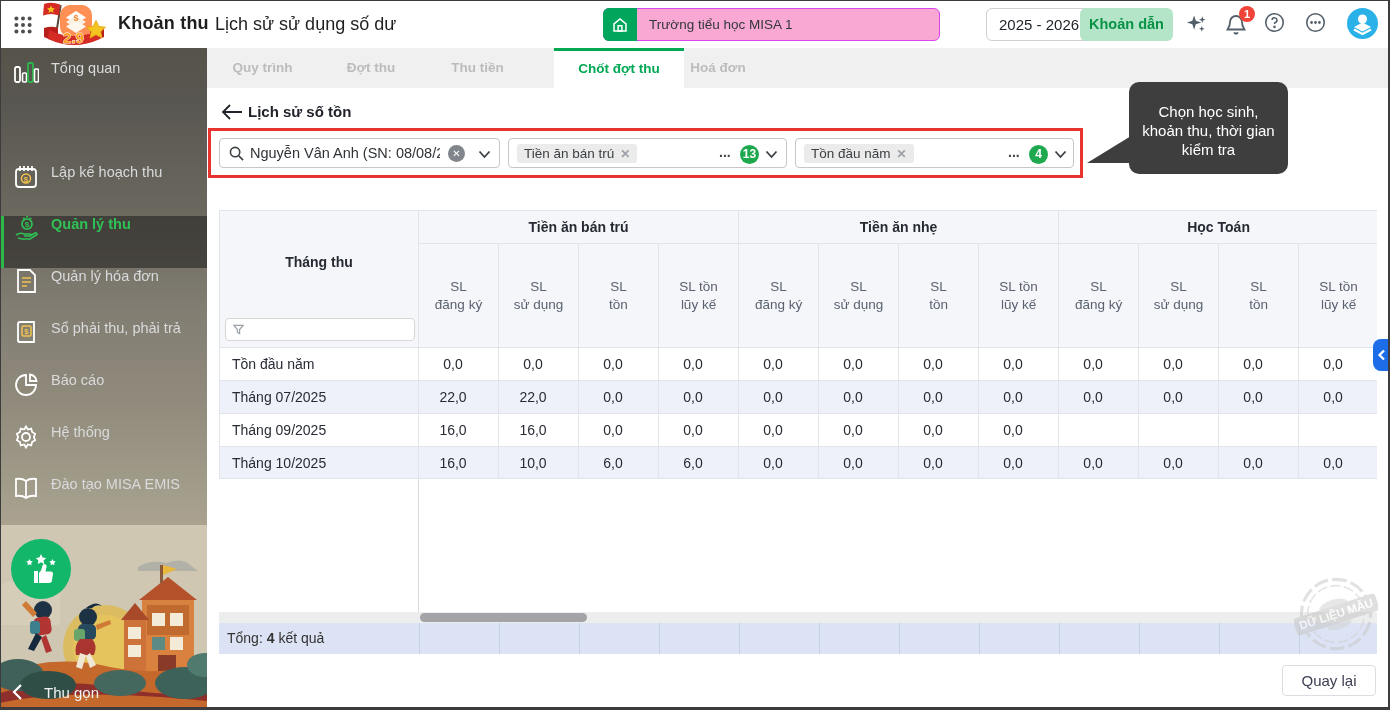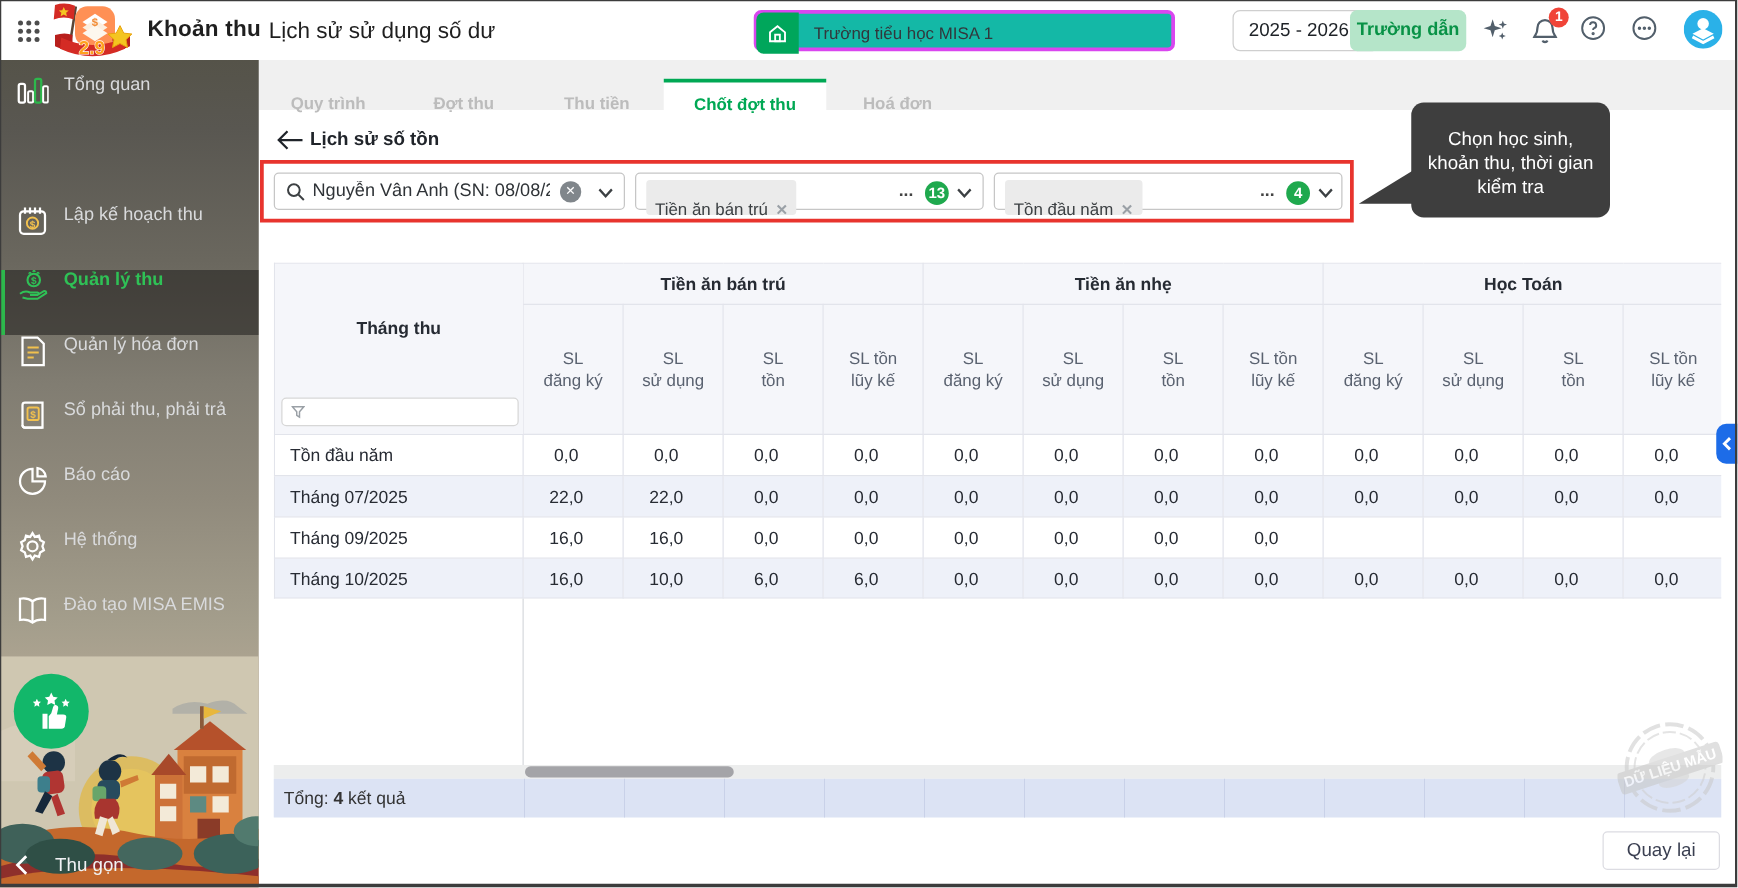--- a/index.html
+++ b/index.html
@@ -6,47 +6,47 @@
 html,body { width:1390px; height:710px; overflow:hidden; }
 body { font-family:"Liberation Sans", sans-serif; position:relative; background:#fff; }
 #frame { position:absolute; left:0; top:0; width:1390px; height:710px; border:1px solid #3c3c3c; border-right-width:2px; border-bottom-width:3px; z-index:99; pointer-events:none; }
 
 
 #topbar { position:absolute; left:0; top:0; width:1390px; height:48px; background:#fff; z-index:10; }
 #gridicon { position:absolute; left:14px; top:16px; }
 #logo { position:absolute; left:40px; top:1px; }
 #appname { position:absolute; left:118px; top:13px; font-size:18px; font-weight:bold; color:#1f1f1f; letter-spacing:0.2px;}
 #pagename { position:absolute; left:215px; top:14px; font-size:18px; color:#1f1f1f; }
-#schoolbox { position:absolute; left:603px; top:8px; width:337px; height:33px; border:3px solid #d946ef; border-radius:6px; background:#14b8a6; }
+#schoolbox { position:absolute; left:603px; top:8px; width:337px; height:33px; border:1px solid #d946ef; border-radius:6px; background:#f9a8d4; }
 #schoolbox .ghouse { position:absolute; left:-1px; top:-1px; width:34px; height:33px; background:#00a65b; border-radius:6px 0 0 6px; display:flex; align-items:center; justify-content:center; }
 #schoolbox .stext { position:absolute; left:45px; top:8px; font-size:13.5px; color:#32373c; }
 #yearbox { position:absolute; left:950px; top:8px; width:118px; height:33px; border:1px solid #cfcfcf; border-radius:6px; background:#fff; font-size:15px; color:#1e2227; line-height:31px; padding-left:12px;margin-left:36px; }
 #yearbox svg { position:absolute; right:9px; top:10px; }
 #guide { position:absolute; left:1080px; top:8px; width:93px; height:33px; background:#b5e5c9; border-radius:6px; color:#089246; font-size:14.5px; font-weight:bold; text-align:center; line-height:33px; }
 .tico { position:absolute; top:12px; }
 
 
 #sidebar { position:absolute; left:0; top:48px; width:207px; height:662px; background:linear-gradient(180deg,#555349 0px,#595751 55px,#6a675e 160px,#817d72 260px,#908a7c 350px,#a49e8c 452px,#aca390 482px); overflow:hidden; z-index:5; }
 #illus { position:absolute; left:0; bottom:0; }
 .mitem { position:absolute; left:0; width:207px; height:52px; display:flex; align-items:flex-start; color:#d9dadc; font-size:14.5px; }
 .mitem .mico { width:26px; height:26px; margin-left:13px; margin-right:12px; flex:none; }
 .mitem.active { background:rgba(31,30,27,0.55); color:#2fc156; font-weight:bold; }
 .mitem.active:before { content:""; position:absolute; left:0; top:0; width:4px; height:52px; background:#2db84c; }
 #collapse { position:absolute; left:0px; bottom:8px; color:#f0f2f4; font-size:15px; display:flex; align-items:center; z-index:6;}
 #badgecircle { position:absolute; left:11px; top:491px; width:60px; height:60px; border-radius:50%; background:#12b76a; display:flex; align-items:center; justify-content:center; }
 
 
 #content { position:absolute; left:207px; top:48px; width:1183px; height:662px; background:#fff; }
 #tabstrip { position:absolute; left:0; top:0; width:1183px; height:40px; background:#f0f0f0; }
-.tab { position:absolute; top:15px; height:40px; text-align:center; font-size:13.5px; font-weight:bold; color:#bcbcbc; line-height:40px; }
-.tab.active { background:#fff; color:#00a854; border-top:3px solid #00a854; line-height:36px; }
+.tab { position:absolute; top:0; height:40px; text-align:center; font-size:13.5px; font-weight:bold; color:#bcbcbc; line-height:40px; }
+.tab.active { background:#fff; color:#00a854; border-top:3px solid #00a854; line-height:36px;margin-left:23px; }
 #backrow { position:absolute; left:14px; top:55px; display:flex; align-items:center; font-size:15px; font-weight:bold; color:#20242a; }
 #redbox { position:absolute; left:1px; top:80px; width:875px; height:50px; border:3px solid #e8342e; }
 .fctrl { position:absolute; top:90px; height:30px; background:#fff; border:1px solid #c6c6c6; border-radius:4px; }
-.chip { position:absolute; top:5px; height:19px; background:#ebebeb; border-radius:3px; font-size:13.5px; color:#3c4043; line-height:19px; padding:14px 7px; }
+.chip { position:absolute; top:5px; height:19px; background:#ebebeb; border-radius:3px; font-size:13.5px; color:#3c4043; line-height:19px; padding:0 7px; }
 .chip .x { color:#9aa0a6; font-size:12px; margin-left:6px; font-weight:bold;}
 .dots { position:absolute; top:5px; font-size:14px; color:#444; font-weight:bold;}
 .gbadge { position:absolute; top:6px; width:19px; height:19px; background:#1fa94e; border-radius:50%; color:#fff; font-size:12px; font-weight:bold; text-align:center; line-height:19px; }
 .caret { position:absolute; top:11px; }
 #tooltip { position:absolute; left:922px; top:34px; width:159px; height:92px; background:#3e3e3e; border-radius:10px; color:#fff; font-size:15px; line-height:19px; text-align:center; padding-top:20px; z-index:8;}
 #tooltail { position:absolute; left:880px; top:88px; z-index:8;}
 
 
 #tablewrap { position:absolute; left:12px; top:162px; width:1158px; height:269px; overflow:hidden; }
 table { border-collapse:collapse; table-layout:fixed; width:1159px; }
@@ -103,21 +103,21 @@
         <svg width="18" height="18" viewBox="0 0 24 24" fill="none" stroke="#fff" stroke-width="2">
           <path d="M4 10.5 L12 4 L20 10.5 V20 H4 Z"></path>
           <rect x="9.5" y="13" width="5" height="7"></rect>
         </svg>
       </div>
     <div class="stext">Trường tiểu học MISA 1</div>
   </div>
   <div id="yearbox">2025 - 2026<svg width="13" height="13" viewBox="0 0 12 12" fill="none" stroke="#3c4043" stroke-width="1.7">
         <path d="M2 4 L6 8.2 L10 4"></path>
       </svg></div>
-  <div id="guide">Trường dẫn</div>
+  <div id="guide">Khoản dẫn</div>
   <svg class="tico" style="left:1185px" width="23" height="24" viewBox="0 0 24 24" fill="#525f6b">
       <path d="M9.5 3 L11.3 8.7 L17 10.5 L11.3 12.3 L9.5 18 L7.7 12.3 L2 10.5 L7.7 8.7 Z"></path>
       <path d="M18 4 L18.9 6.6 L21.5 7.5 L18.9 8.4 L18 11 L17.1 8.4 L14.5 7.5 L17.1 6.6 Z"></path>
       <path d="M17.5 14 L18.3 16.2 L20.5 17 L18.3 17.8 L17.5 20 L16.7 17.8 L14.5 17 L16.7 16.2 Z"></path>
     </svg>
   <svg class="tico" style="left:1224px" width="24" height="25" viewBox="0 0 24 24" fill="none" stroke="#525f6b" stroke-width="1.8">
       <path d="M6 9.5 a6 6 0 0 1 12 0 c0 5 2 6.5 2.5 7.5 H3.5 C4 16 6 14.5 6 9.5 Z"></path>
       <path d="M10 20 a2.2 2.2 0 0 0 4 0" fill="#525f6b"></path>
     </svg>
   <div style="position:absolute; left:1239px; top:6px; width:16px; height:16px; background:#f04438; border-radius:50%; color:#fff; font-size:11px; font-weight:bold; text-align:center; line-height:16px; z-index:3;">1</div>

